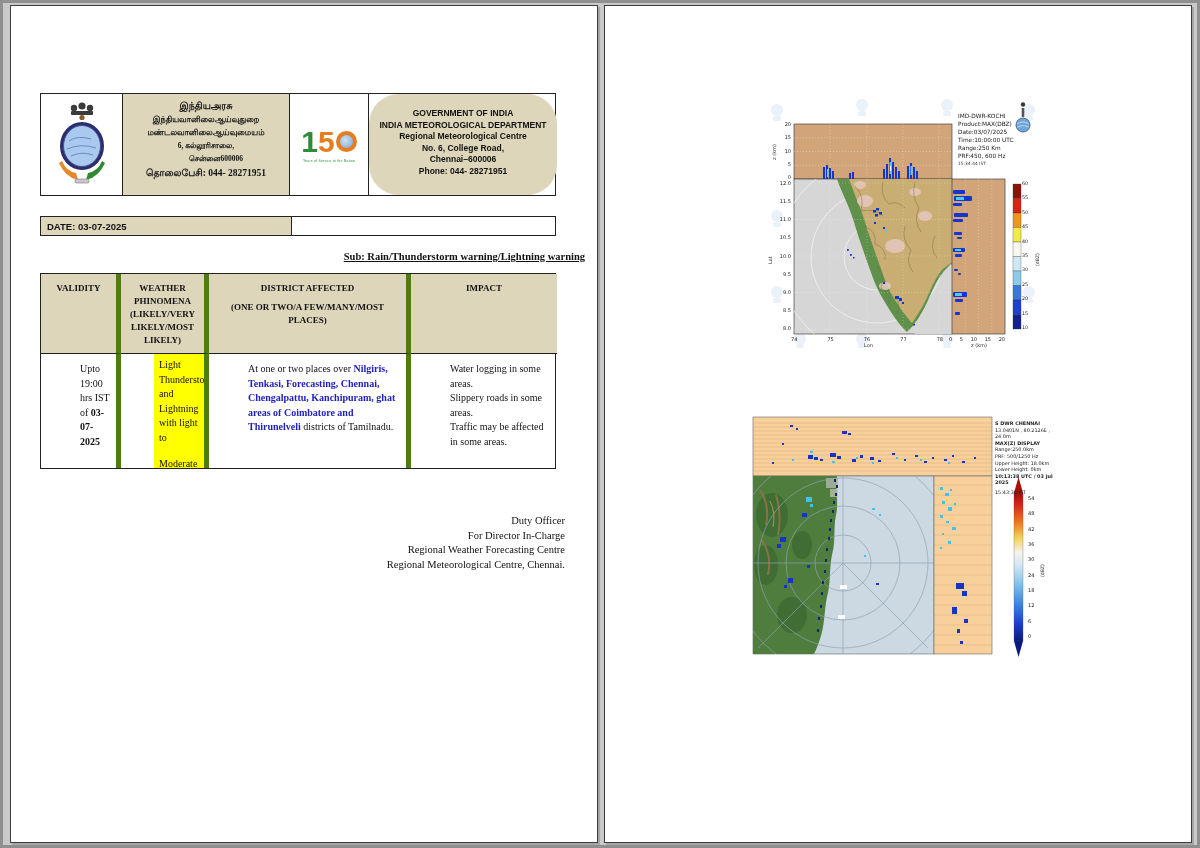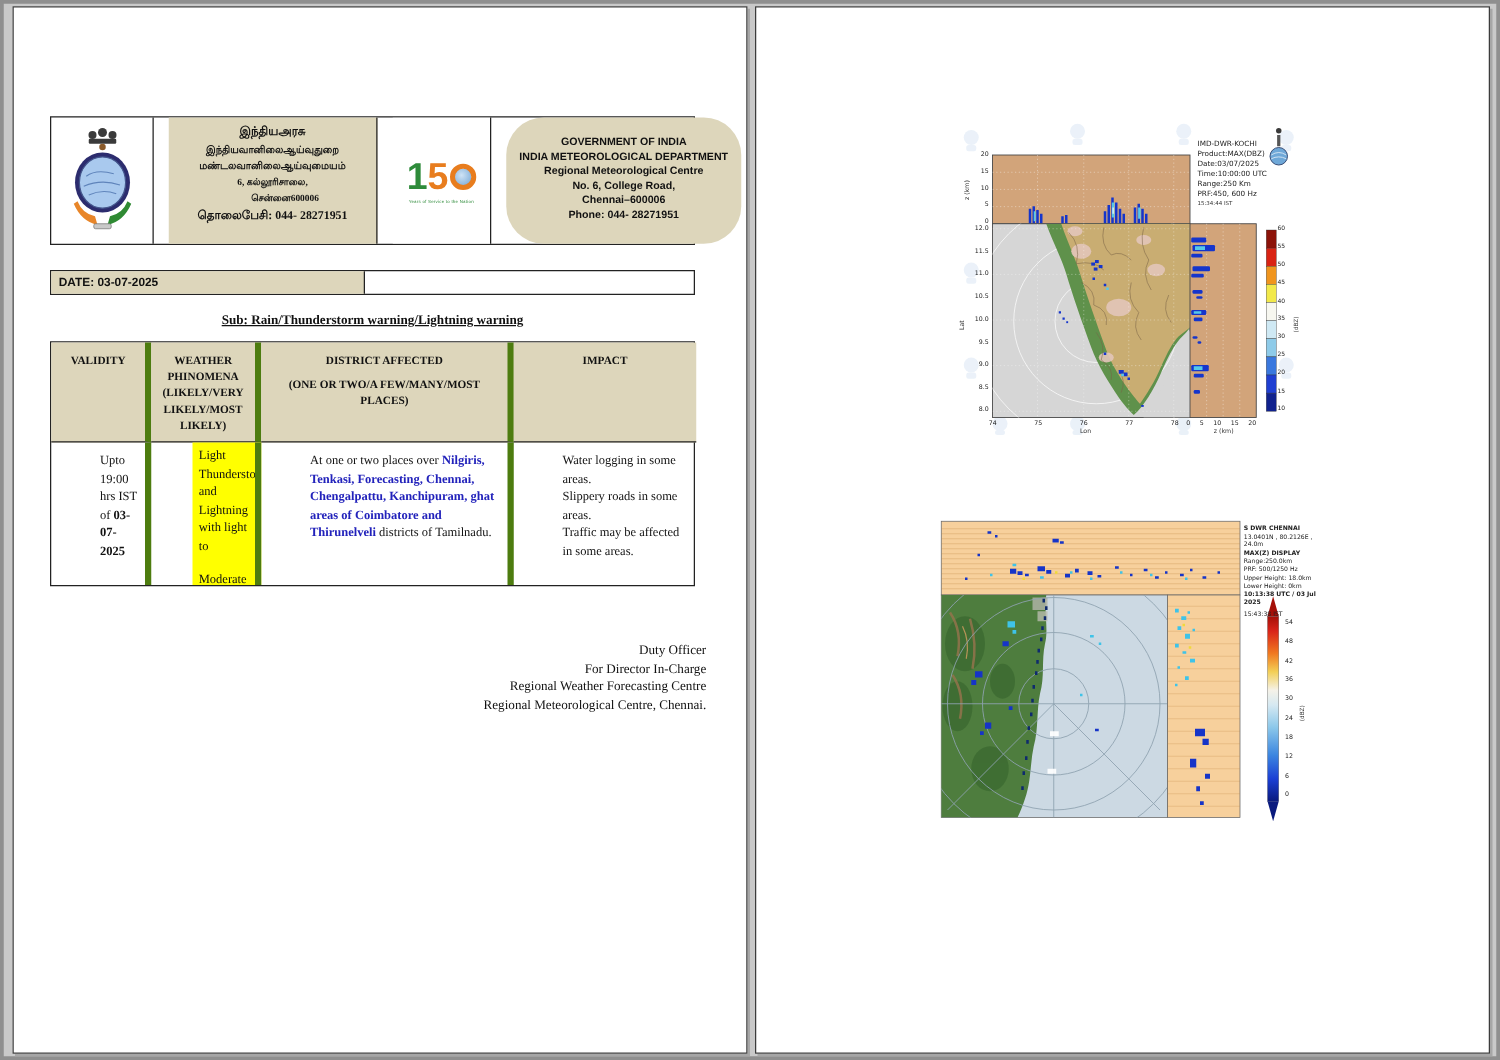--- a/index.html
+++ b/index.html
@@ -3,21 +3,21 @@
 <meta charset="utf-8">
 <style>
   html,body{margin:0;padding:0;}
   body{width:1200px;height:848px;background:#9a9a9a;font-family:"Liberation Serif","DejaVu Serif",serif;}
   .canvas{position:absolute;left:0;top:0;width:1194px;height:842px;background:#c9c9c9;border:3px solid #8f8f8f;}
   .page{position:absolute;top:2px;width:586px;height:836px;background:#ffffff;border:1px solid #3c3c3c;box-shadow:2px 2px 0 #a6a6a6;}
   .page-left{left:7px;}
   .page-right{left:601px;}
 
   
-  .hdr-table{position:absolute;left:29px;top:87px;width:516px;height:103px;display:grid;grid-template-columns:82px 167px 79px 188px;border:1px solid #222;box-sizing:border-box;gap:12px;}
+  .hdr-table{position:absolute;left:29px;top:87px;width:516px;height:103px;display:grid;grid-template-columns:82px 167px 79px 188px;border:1px solid #222;box-sizing:border-box;}
   .hdr-cell{border-right:1px solid #222;box-sizing:border-box;overflow:hidden;position:relative;}
   .hdr-cell:last-child{border-right:none;}
   .tan{background:#ddd6bb;}
   .emblem-wrap{display:flex;align-items:center;justify-content:center;height:100%;}
   .tamil{padding-top:6px;text-align:center;font-weight:bold;color:#111;}
   .tamil div{line-height:13px;font-size:8px;}
   .tamil div:nth-child(1){font-size:9.5px;}
   .tamil div:nth-child(4){font-size:7.5px;}
   .tamil div:nth-child(5){font-size:7.5px;margin-left:20px;}
   .tamil div:nth-child(6){font-size:9.5px;margin-top:2px;}
@@ -27,21 +27,21 @@
   .d5{color:#e87d1e;}
   .d0{width:21px;height:21px;border:4px solid #e87d1e;border-radius:50%;background:radial-gradient(circle at 40% 40%, #cfe3f5 0%, #8fb8de 70%);box-sizing:border-box;margin-left:1px;}
   .logo150-sub{font-size:3.5px;color:#2e8b3a;font-family:"Liberation Sans",sans-serif;margin-top:2px;letter-spacing:.2px;}
   .eng{padding-top:14px;text-align:center;font-family:"Liberation Sans","DejaVu Sans",sans-serif;font-weight:bold;color:#111;border-radius:30px;}
   .eng div{font-size:8.5px;line-height:11.5px;}
 
   .date-bar{position:absolute;left:29px;top:210px;width:516px;height:20px;display:grid;grid-template-columns:251px 265px;border:1px solid #222;box-sizing:border-box;font-family:"Liberation Sans","DejaVu Sans",sans-serif;font-weight:bold;font-size:9.5px;color:#111;}
   .date-bar .c1{background:#ddd6bb;border-right:1px solid #222;display:flex;align-items:center;padding-left:6px;box-sizing:border-box;}
   .date-bar .c2{background:#ddd6bb;display:flex;align-items:center;justify-content:flex-end;padding-right:6px;box-sizing:border-box;}
 
-  .subject{position:absolute;left:0;top:245px;width:574px;text-align:center;font-weight:bold;font-size:10.5px;text-decoration:underline;color:#111;}
+  .subject{position:absolute;left:0;top:245px;width:574px;text-align:right;font-weight:bold;font-size:10.5px;text-decoration:underline;color:#111;}
 
   .wtable{position:absolute;left:29px;top:267px;width:516px;display:grid;grid-template-columns:80px 88px 202px 146px;grid-template-rows:80px 114px;border:1px solid #222;box-sizing:border-box;}
   .wcell{border-right:5px solid #4d7c0f;border-bottom:1px solid #222;box-sizing:border-box;overflow:hidden;}
   .wcell.lastcol{border-right:none;}
   .wcell.lastrow{border-bottom:none;margin-left:33px;}
   .whead{background:#ddd6bb;font-weight:bold;font-size:9px;text-align:center;padding:8px 6px 0 6px;line-height:13px;color:#111;}
   .wbody{font-size:10px;line-height:14.5px;color:#111;padding:8px 6px 0 6px;}
   .cell-phenomena{background:#ffff00;padding:4px 5px 0 5px;}
   .cell-phenomena .p2{margin-top:12px;}
   .blue-bold{color:#2222bb;font-weight:bold;}

